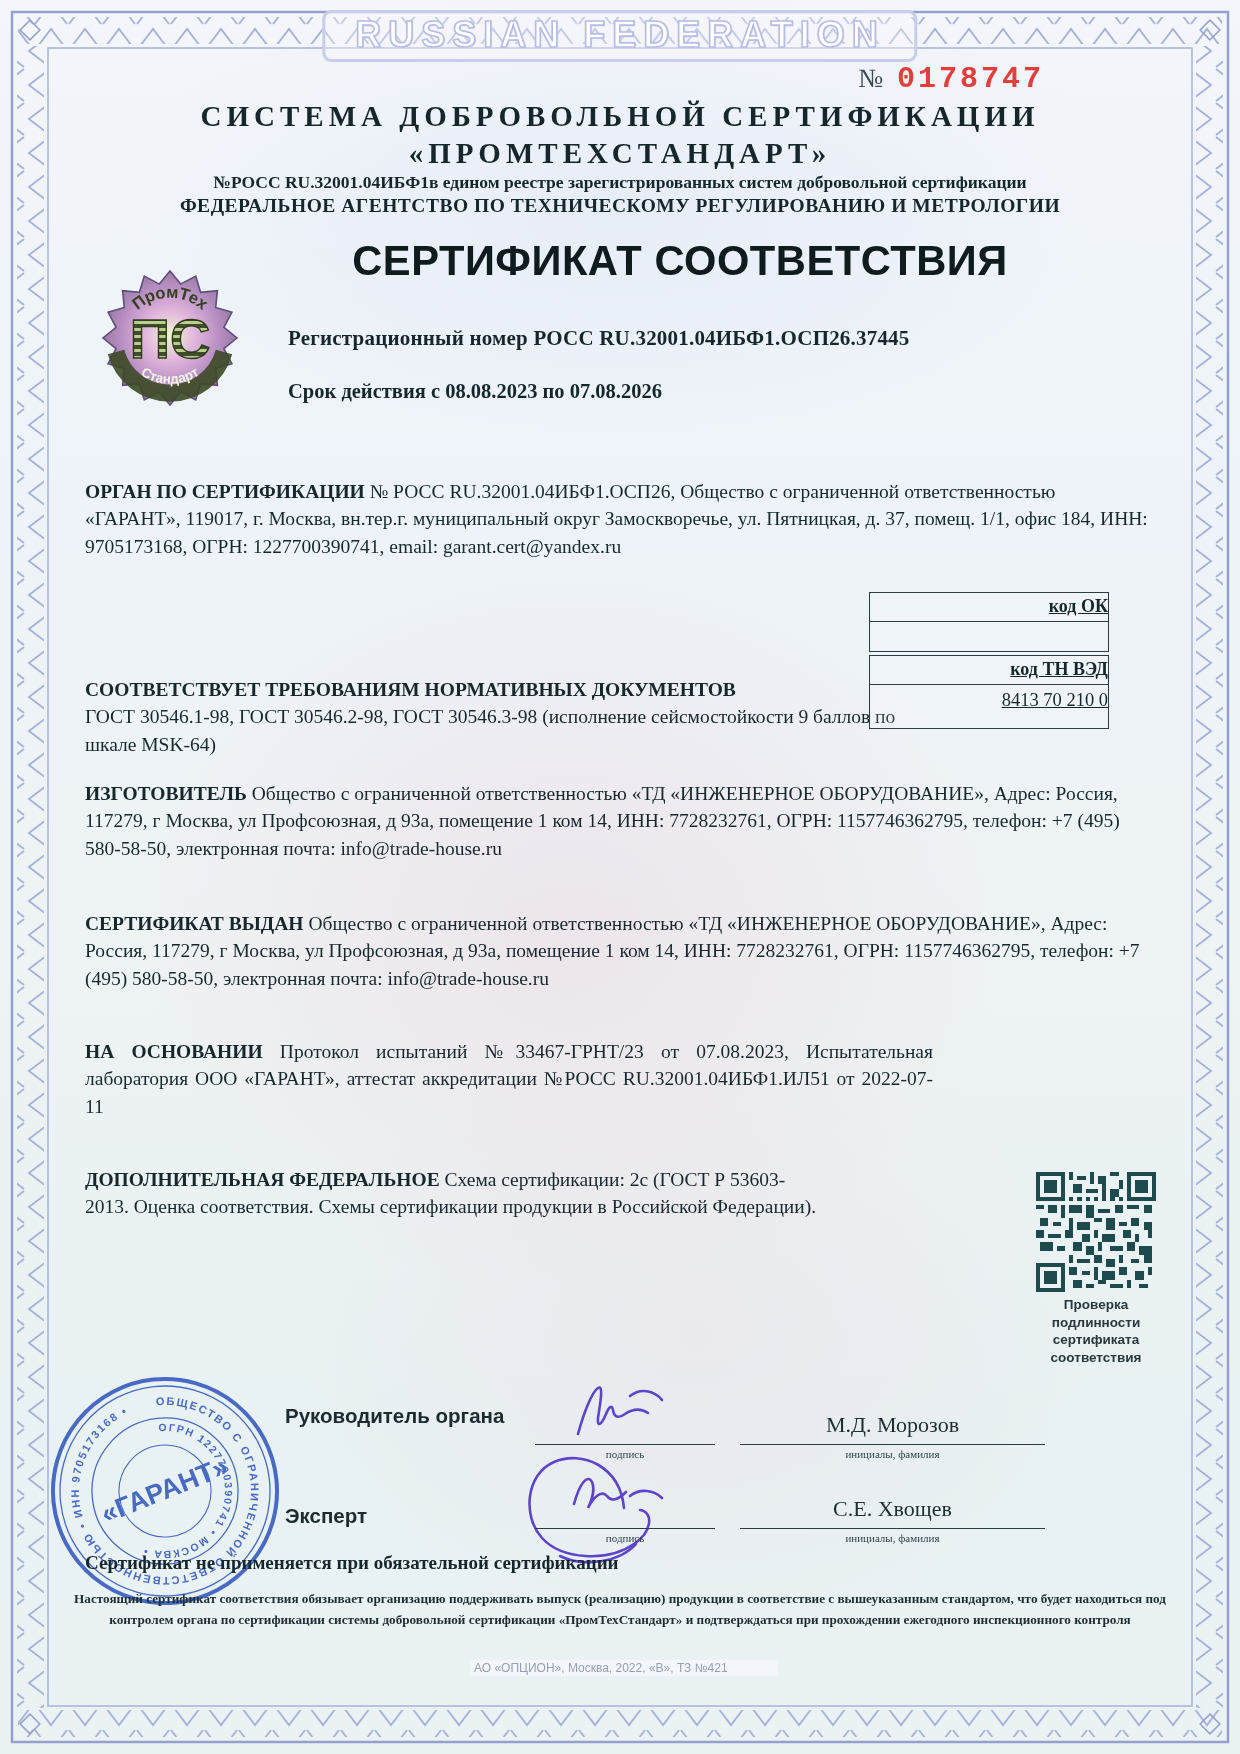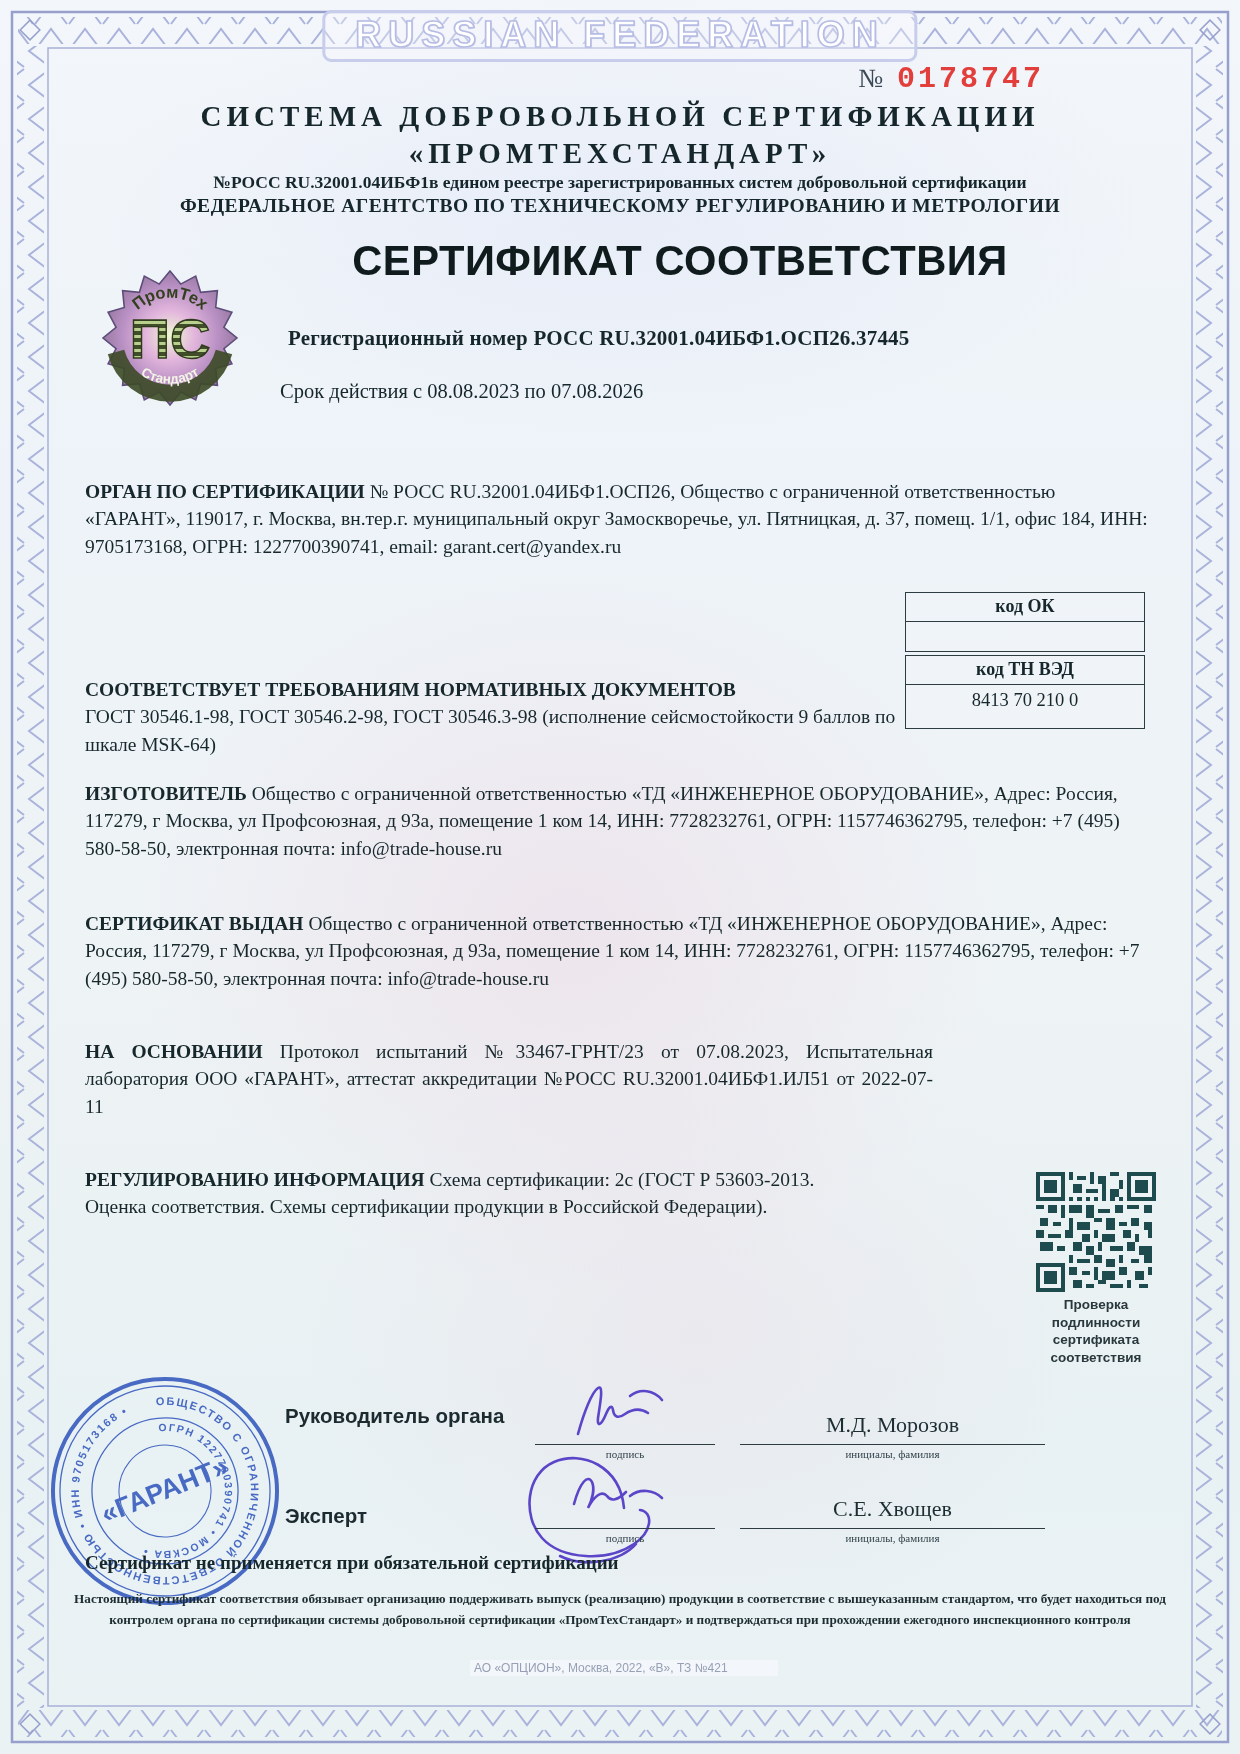--- a/index.html
+++ b/index.html
@@ -37,36 +37,36 @@
 
   .doc-title{
     position:absolute;top:236px;left:150px;width:1060px;text-align:center;
     font-family:"Liberation Sans", sans-serif;font-weight:bold;font-size:43px;
     letter-spacing:0.5px;color:#101b1e;transform:scaleX(0.97);
   }
 
   .logo{position:absolute;left:100px;top:268px;width:140px;height:140px;}
 
   .regline{position:absolute;left:288px;top:326px;font-size:21px;font-weight:bold;letter-spacing:0.2px;}
-  .validity{position:absolute;left:280px;top:380px;font-size:20.5px;font-weight:normal;}
+  .validity{position:absolute;left:288px;top:380px;font-size:20.5px;font-weight:bold;}
 
   .sect{position:absolute;left:85px;font-size:19.5px;line-height:1.42;color:#17282d;}
   .sect b,.lbl{font-weight:bold;}
   .s-organ{top:458px;width:1068px;}
   .s-prod{top:588px;width:800px;}
   .s-conf{top:656px;width:812px;}
   .s-conf .lbl{display:block;}
   .s-manu{top:760px;width:1072px;}
   .s-issued{top:890px;width:1072px;}
   .s-basis{top:1018px;width:848px;text-align:justify;}
   .s-add{top:1146px;width:742px;}
 
   .codebox{
-    position:absolute;left:905px;width:238px;border:1.6px solid #2c3c40;
-    font-size:18px;text-align:center;background:rgba(255,255,255,0.12);
+    position:absolute;left:869px;width:238px;border:1.6px solid #2c3c40;
+    font-size:18px;text-align:right;background:rgba(255,255,255,0.12);text-decoration:underline;
   }
   .codebox .cb-label{font-weight:bold;padding:3px 0 4px 0;border-bottom:1.2px solid #2c3c40;}
   .box-ok{top:592px;height:58px;}
   .box-tnved{top:655px;height:72px;}
   .cb-value{padding-top:5px;font-size:18.5px;}
 
   .qr-wrap{position:absolute;left:1036px;top:1172px;width:120px;}
   .qr-caption{
     position:absolute;left:1018px;top:1296px;width:156px;text-align:center;
     font-family:"Liberation Sans", sans-serif;font-weight:bold;font-size:13.5px;line-height:1.3;color:#28383c;
@@ -194,21 +194,21 @@
       <div class="cb-label">код ТН ВЭД</div>
       <div class="cb-value">8413 70 210 0</div>
     </div>
 
     <p class="sect s-manu"><b class="lbl">ИЗГОТОВИТЕЛЬ</b><span> Общество с ограниченной ответственностью «ТД «ИНЖЕНЕРНОЕ ОБОРУДОВАНИЕ», Адрес: Россия, 117279, г Москва, ул Профсоюзная, д 93а, помещение 1 ком 14, ИНН: 7728232761, ОГРН: 1157746362795, телефон: +7 (495) 580-58-50, электронная почта: info@trade-house.ru</span></p>
 
     <p class="sect s-issued"><b class="lbl">СЕРТИФИКАТ ВЫДАН</b><span> Общество с ограниченной ответственностью «ТД «ИНЖЕНЕРНОЕ ОБОРУДОВАНИЕ», Адрес: Россия, 117279, г Москва, ул Профсоюзная, д 93а, помещение 1 ком 14, ИНН: 7728232761, ОГРН: 1157746362795, телефон: +7 (495) 580-58-50, электронная почта: info@trade-house.ru</span></p>
 
     <p class="sect s-basis"><b class="lbl">НА ОСНОВАНИИ</b><span> Протокол испытаний №33467-ГРНТ/23 от 07.08.2023, Испытательная лаборатория ООО «ГАРАНТ», аттестат аккредитации №РОСС RU.32001.04ИБФ1.ИЛ51 от 2022-07-11</span></p>
 
-    <p class="sect s-add"><b class="lbl">РЕГУЛИРОВАНИЮ ИНФОРМАЦИЯ</b><span> Схема сертификации: 2с (ГОСТ Р 53603-2013. Оценка соответствия. Схемы сертификации продукции в Российской Федерации).</span></p>
+    <p class="sect s-add"><b class="lbl">ДОПОЛНИТЕЛЬНАЯ ФЕДЕРАЛЬНОЕ</b><span> Схема сертификации: 2с (ГОСТ Р 53603-2013. Оценка соответствия. Схемы сертификации продукции в Российской Федерации).</span></p>
 
     <svg class="qr-wrap" viewBox="0 0 29 29" width="120" height="120" shape-rendering="crispEdges">
       <g fill="#1d4b4e">
         <rect x="0" y="0" width="7" height="7"></rect>
           <rect x="22" y="0" width="7" height="7"></rect>
           <rect x="0" y="22" width="7" height="7"></rect>
         <rect x="1" y="1" width="5" height="5" fill="#eef3f5"></rect>
           <rect x="23" y="1" width="5" height="5" fill="#eef3f5"></rect>
           <rect x="1" y="23" width="5" height="5" fill="#eef3f5"></rect>
         <rect x="2" y="2" width="3" height="3"></rect>

